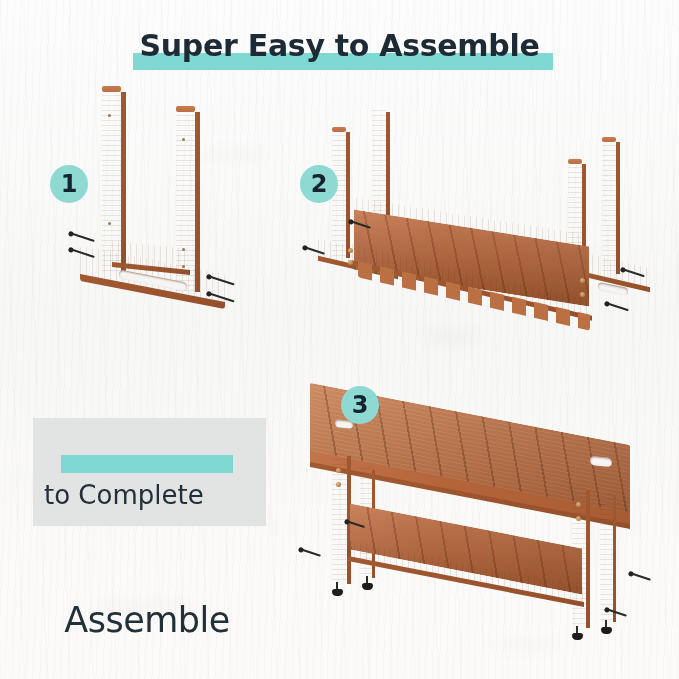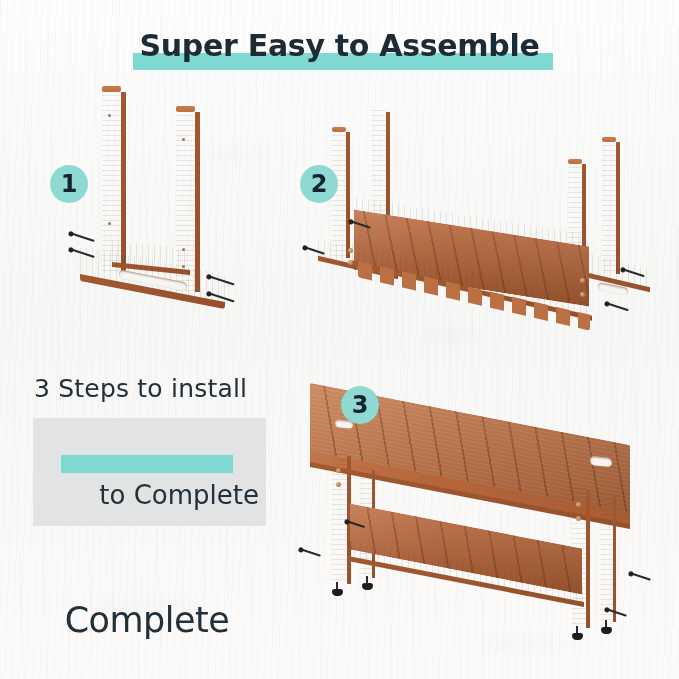--- a/index.html
+++ b/index.html
@@ -62,21 +62,21 @@
   #mins-hl{
     position:absolute;left:61px;top:455px;width:172px;height:18px;
     background:#7fd8d1;
   }
   #mins-text{
     position:absolute;left:44px;top:421px;width:215px;text-align:center;
     font-family:"DejaVu Sans", sans-serif;
     font-size:40px;font-weight:bold;color:#1b2a35;letter-spacing:-0.5px;
   }
   #complete-text{
-    position:absolute;left:44px;top:480px;width:215px;text-align:right;
+    position:absolute;left:44px;top:480px;width:215px;text-align:left;
     font-family:"DejaVu Sans", sans-serif;
     font-size:26px;color:#22303a;
   }
   #pct-text{
     position:absolute;left:22px;top:528px;width:250px;text-align:center;
     font-family:"DejaVu Sans", sans-serif;
     font-size:62px;font-weight:bold;color:#1b2a35;letter-spacing:-2px;
     line-height:1;
   }
   #assembled-text{
@@ -344,21 +344,20 @@
   <div class="badge" id="badge-1">
     <span>1</span>
   </div>
   <div class="badge" id="badge-2">
     <span>2</span>
   </div>
   <div class="badge" id="badge-3">
     <span>3</span>
   </div>
 
-  <div id="steps-label">3 Steps to install</div>
 
   <div id="gray-panel"></div>
   <div id="mins-hl"></div>
   <div id="complete-text">to Complete</div>
 
-  <div id="assembled-text">Complete</div>
+  <div id="assembled-text">Assemble</div>
 
 </div>
 
 </body></html>

